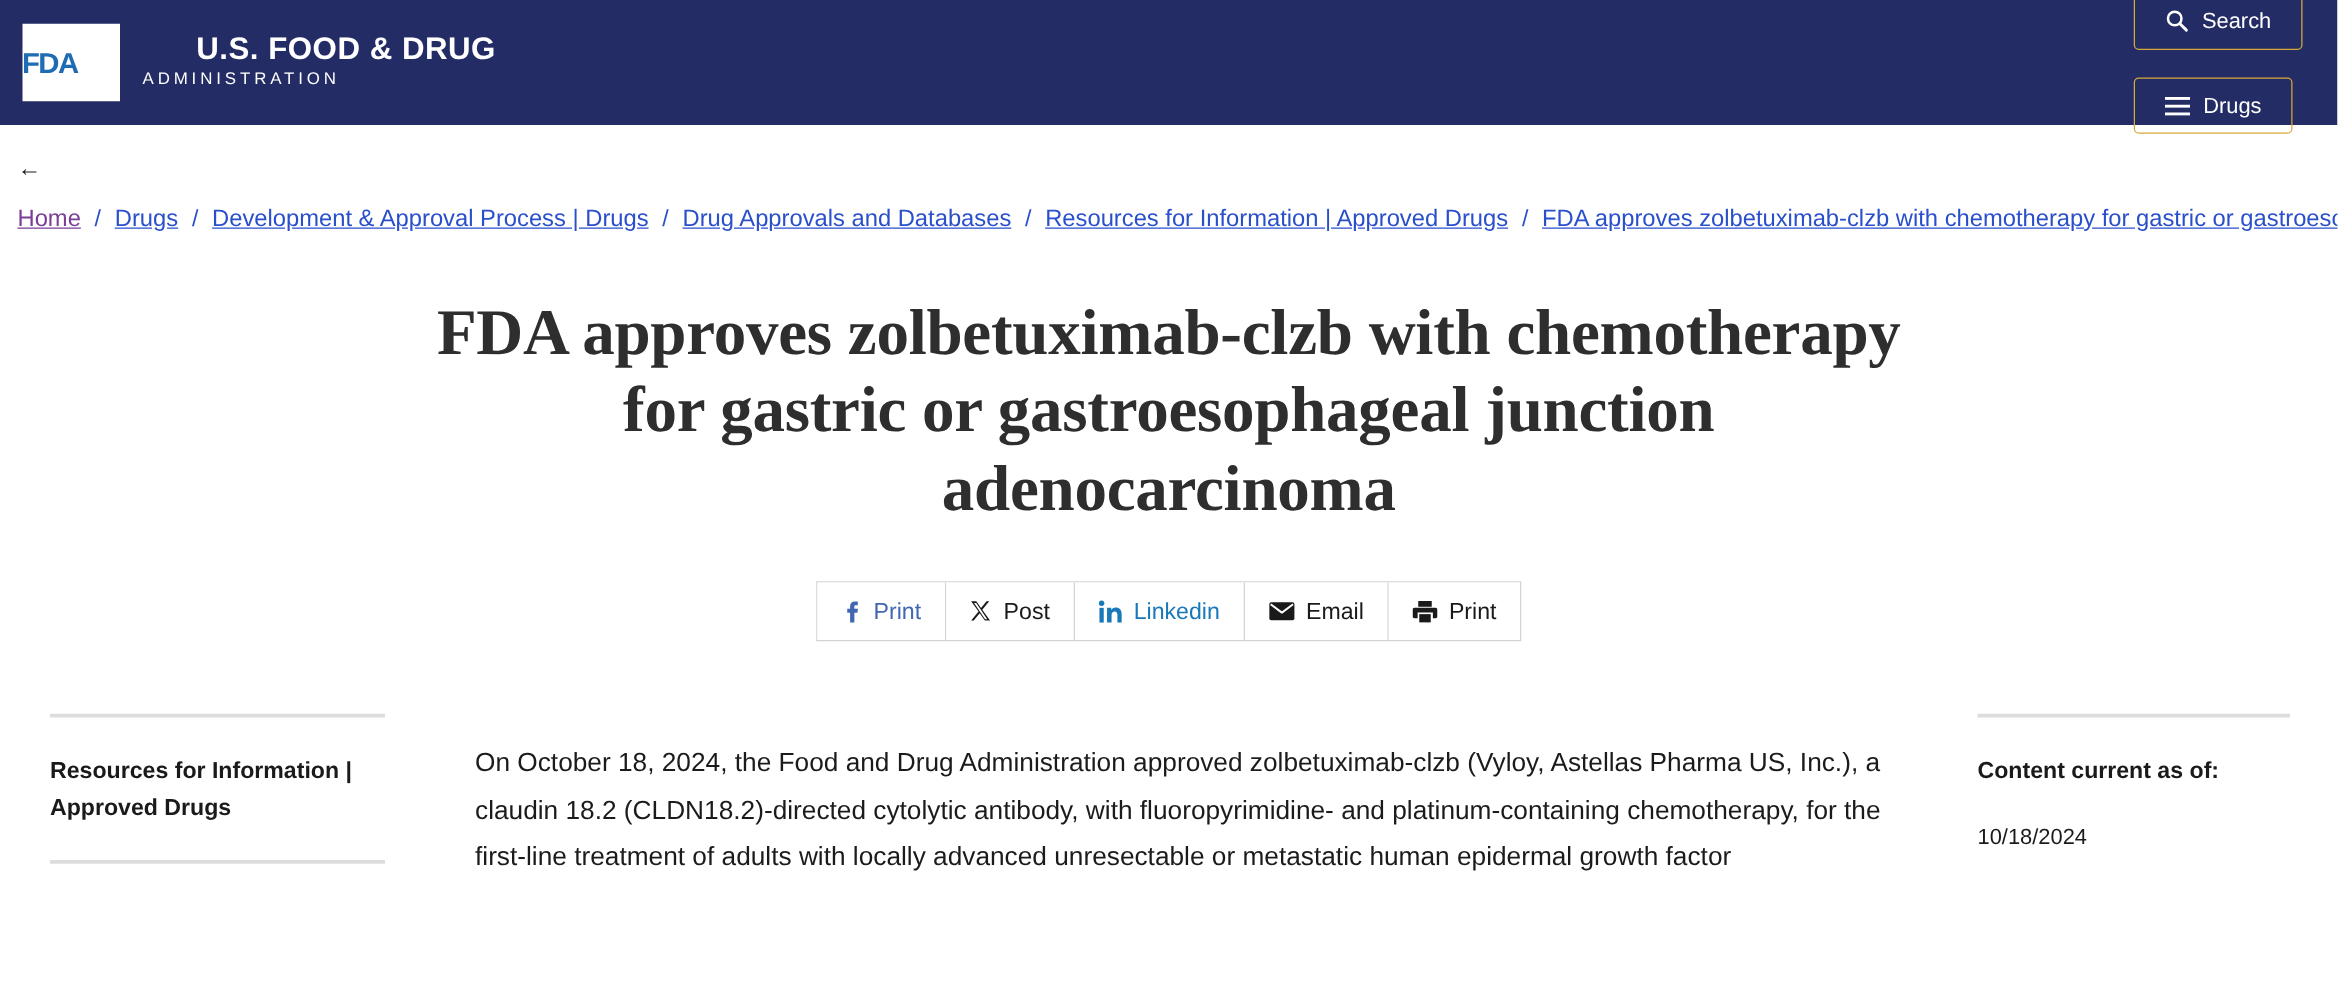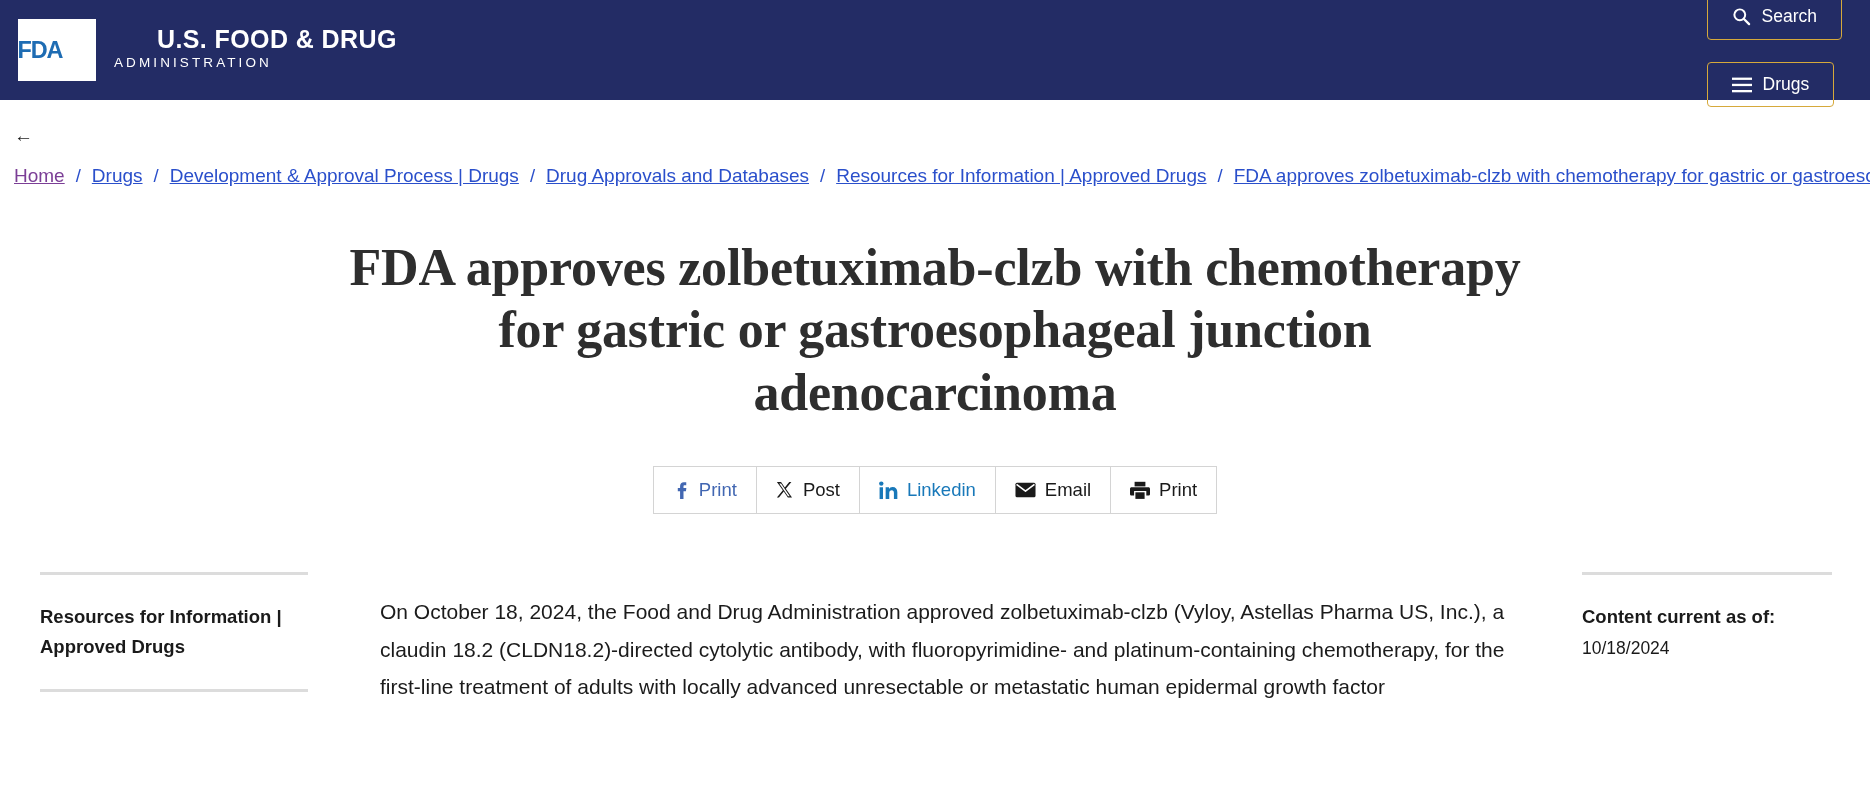--- a/index.html
+++ b/index.html
@@ -189,21 +189,21 @@
     font-size: 18.5px;
     font-weight: bold;
     color: #1a1a1a;
     line-height: 1.62;
     margin-top: 27px;
   }
   .side-sub {
     font-size: 17.5px;
     color: #1a1a1a;
     line-height: 1.6;
-    margin-top: 2px;
+    margin-top: 24px;
   }
   .left-rule-bottom {
     height: 3px;
     background: #DCDCDC;
     width: 100%;
     margin-top: 27px;
   }
 
   .body-para {
     font-size: 21px;

